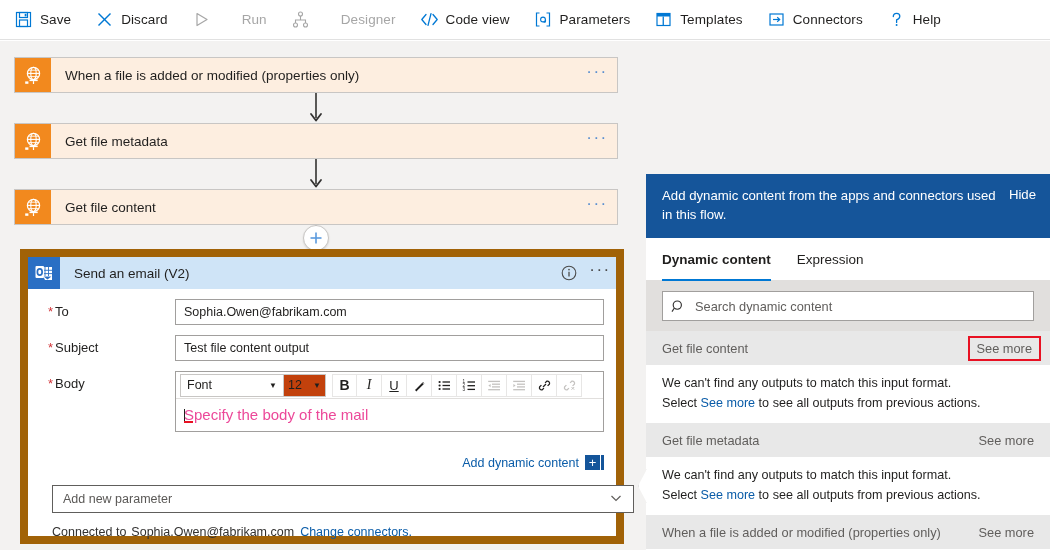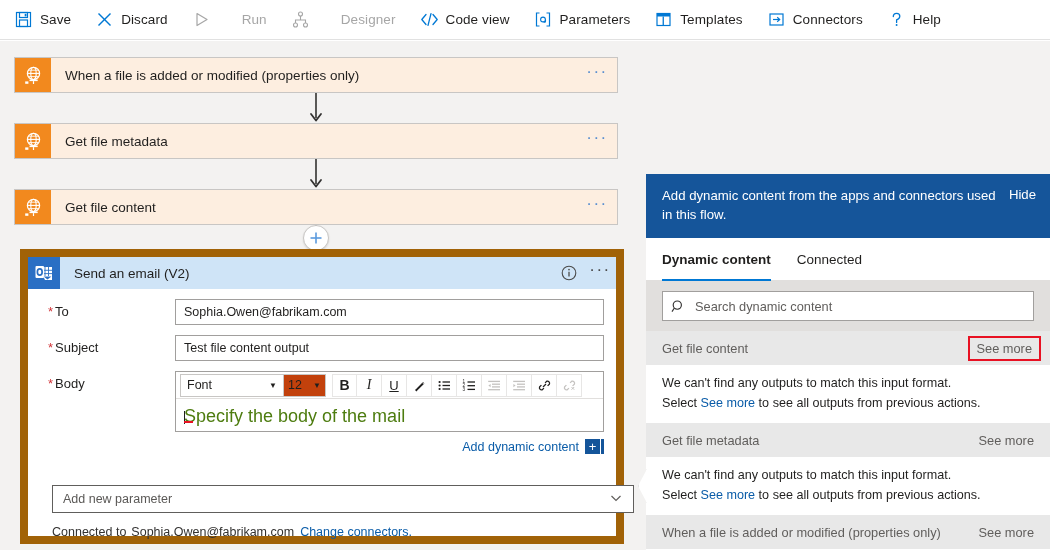--- a/index.html
+++ b/index.html
@@ -219,42 +219,42 @@
     background: #fff;
     cursor: pointer;
     font-size: 13px;
     color: #201f1e;
   }
   .rte-btn.first { border-left: 1px solid #e7e6e5; }
   .rte-btn.dim { color: #c4c2c0; cursor: default; }
   #rte-body {
     height: 32px;
     padding: 7px 8px 0 8px;
-    font-size: 18px;
-    color: #4d7c0f;
+    font-size: 15px;
+    color: #ec4899;
     position: relative;
   }
   .caret-bar {
     display: inline-block;
     width: 1px; height: 13px;
     background: #201f1e;
     vertical-align: -2px;
     margin-right: -1px;
   }
   .squiggle {
     position: absolute;
     left: 8px; top: 22px;
     width: 9px; height: 2px;
     background: #e81123;
   }
   #add-dyn-row {
     display: flex;
     align-items: center;
     justify-content: flex-end;
-    margin-top: 7px;
+    margin-top: 23px;
   }
   #add-dyn-link {
     font-size: 12.5px;
     color: #0a5ca8;
     cursor: pointer;
   }
   #add-dyn-plus {
     width: 15px; height: 15px;
     background: #14559a;
     color: #fff;
@@ -759,21 +759,21 @@
     <div id="panel-head">
       <div class="ptxt">Add dynamic content from the apps and connectors used in this flow.</div>
       <div id="panel-hide">Hide</div>
     </div>
 
     <div id="tabs">
       <div class="tab active">
         <span>Dynamic content</span>
       </div>
       <div class="tab">
-        <span>Connected</span>
+        <span>Expression</span>
       </div>
     </div>
 
     <div id="search-wrap">
       <div id="search-box">
         <span class="sicon">
           <svg width="15" height="15" viewBox="0 0 15 15">
               <circle cx="6.3" cy="6.1" r="4.1" fill="none" stroke="#323130" stroke-width="1.15"></circle>
               <line x1="3.2" y1="9.3" x2="1" y2="12.6" stroke="#323130" stroke-width="1.15"></line>
             </svg>

